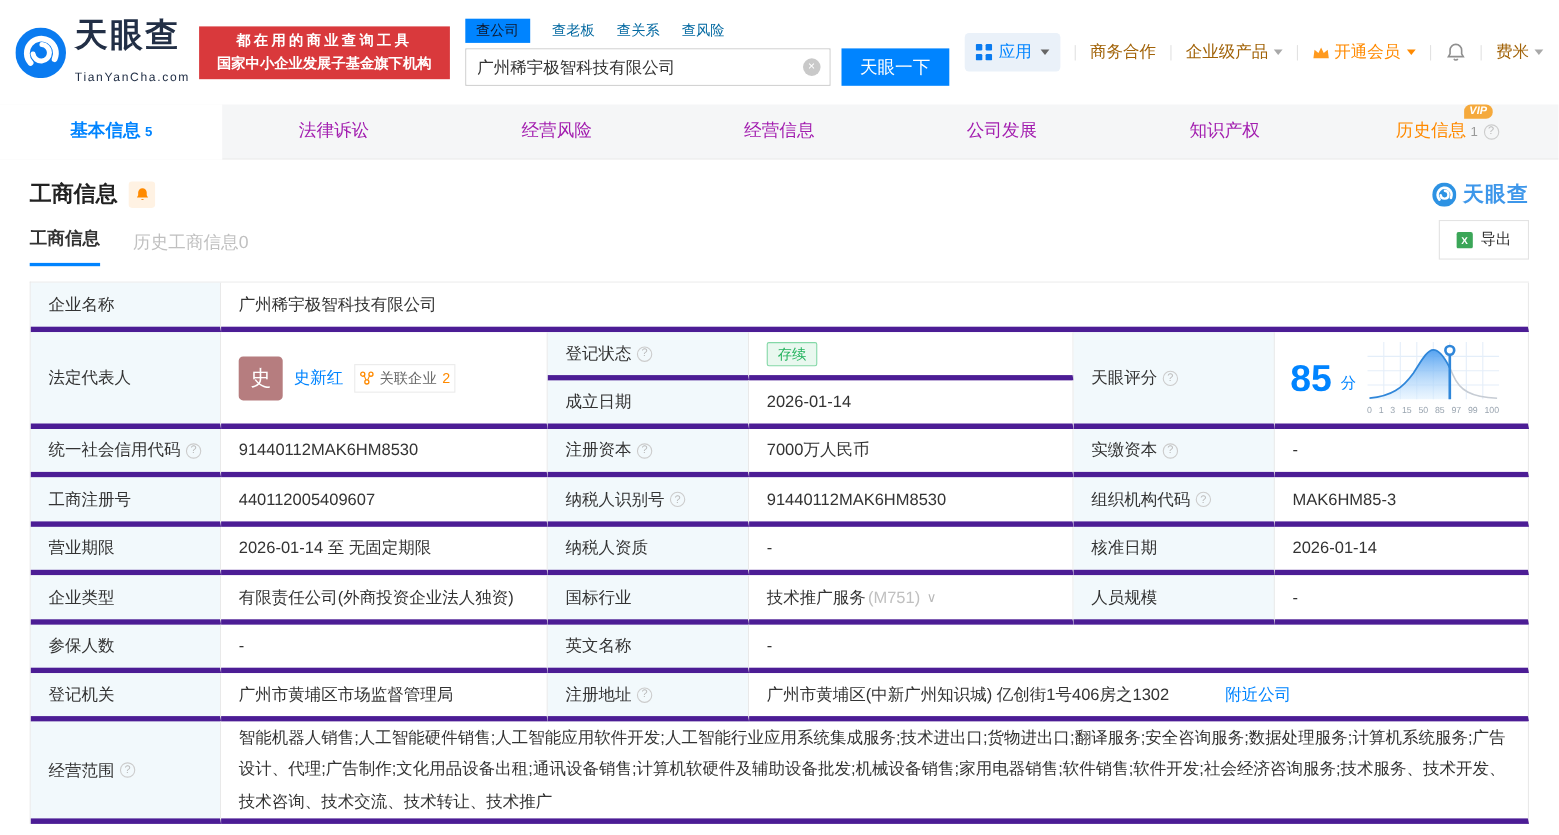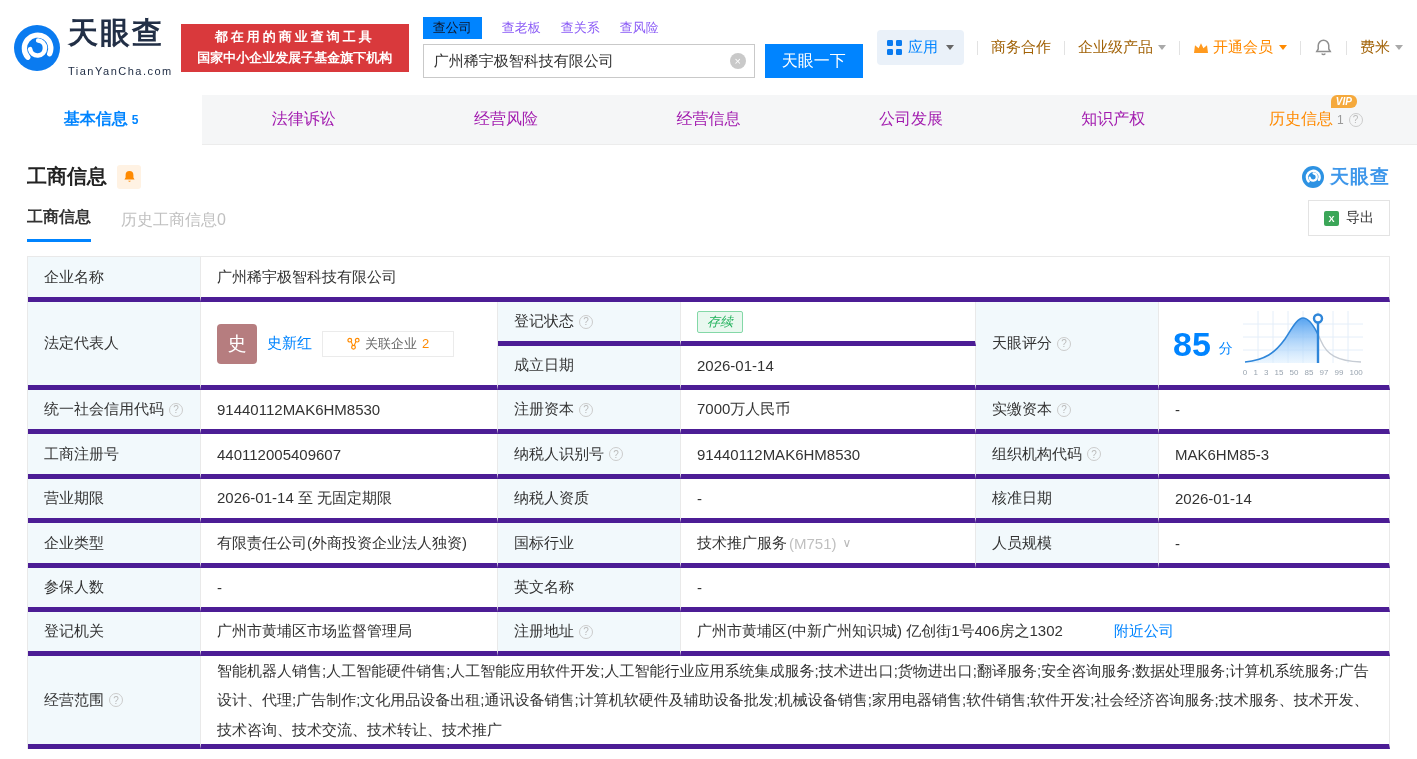--- a/index.html
+++ b/index.html
@@ -10,21 +10,21 @@
   .topbar{height:95px;display:flex;align-items:center;padding:0 14px;background:#fff;}
   .logo{display:flex;align-items:center;gap:8px;}
   .logo-txt .cn{font-size:30px;font-weight:700;color:#222f46;letter-spacing:2px;line-height:1;}
   .logo-txt .en{font-size:11px;font-weight:400;color:#222f46;letter-spacing:1.5px;margin-top:17px;}
   .slogan{width:228px;height:48px;background:#d9393c;color:#fff;margin-left:8px;
     display:flex;flex-direction:column;justify-content:center;text-align:center;
     font-size:13px;font-weight:700;line-height:1.55;}
   .slogan .l1{letter-spacing:3px;}
   .search-area{margin-left:14px;width:440px;}
   .search-tabs{display:flex;align-items:center;gap:20px;font-size:13px;}
-  .search-tabs .st{color:#8b5cf6;cursor:pointer;padding:2px 0;}
+  .search-tabs .st{color:#0369a1;cursor:pointer;padding:2px 0;}
   .search-tabs .st.active{background:#0084ff;color:#0f172a;padding:2px 10px;}
   .search-row{display:flex;margin-top:5px;}
   .input-wrap{position:relative;width:352px;height:34px;border:1px solid #c9c9c9;background:#fff;}
   .input-wrap input{width:100%;height:100%;border:none;outline:none;padding:0 32px 0 10px;font-size:15px;color:#333;font-family:inherit;}
   .clear-ic{position:absolute;right:8px;top:50%;transform:translateY(-50%);width:16px;height:16px;border-radius:50%;
     background:#c9c9c9;color:#fff;font-size:11px;display:flex;align-items:center;justify-content:center;cursor:pointer;}
   .go-btn{height:34px;width:104px;margin-left:10px;background:#0084ff;color:#fff;border:none;font-size:16px;cursor:pointer;font-family:inherit;}
   .topnav{margin-left:auto;display:flex;align-items:center;gap:13px;font-size:15px;white-space:nowrap;}
   .apps{background:#eaf1f9;border-radius:4px;padding:8px 10px;color:#0084ff;display:flex;align-items:center;gap:6px;cursor:pointer;}
   .caret{width:0;height:0;border-left:4px solid transparent;border-right:4px solid transparent;border-top:5px solid #666;display:inline-block;margin-left:2px;}
@@ -68,23 +68,23 @@
     grid-template-rows:45px 44px 44px 44px 45px 44px 45px 44px 44px 93px;
     border-top:1px solid #e9e9e9;border-left:1px solid #e9e9e9;font-size:15px;}
   .cell{border-right:1px solid #e9e9e9;border-bottom:5px solid #4c1d95;display:flex;align-items:center;padding:0 16px;background:#fff;min-width:0;}
   .lbl{background:#f2f9fc;color:#333;}
   .span5{grid-column:span 5;}
   .span3{grid-column:span 3;}
   .rspan2{grid-row:span 2;}
   .avatar{width:40px;height:40px;border-radius:4px;background:#b67d7f;color:#fff;font-size:19px;display:flex;
     align-items:center;justify-content:center;margin-right:10px;flex:none;}
   .link{color:#0084ff;cursor:pointer;text-decoration:none;}
-  .rel-badge{display:inline-flex;align-items:center;gap:5px;border:1px solid #ebebeb;padding:3px 24px;margin-left:10px;font-size:13px;color:#666;cursor:pointer;background:#fff;}
+  .rel-badge{display:inline-flex;align-items:center;gap:5px;border:1px solid #ebebeb;padding:3px 4px;margin-left:10px;font-size:13px;color:#666;cursor:pointer;background:#fff;}
   .rel-badge .n{color:#ff8a00;}
-  .badge-alive{background:#e9f8ef;border:1px solid #84d8a7;color:#23b25d;font-size:13px;padding:1px 9px;border-radius:2px;font-style:italic;}
+  .badge-alive{background:#e9f8ef;border:1px solid #84d8a7;color:#23b25d;font-size:13px;padding:1px 9px;border-radius:2px;}
   .ind-code{color:#c0c0c0;margin-left:2px;}
   .chev{color:#b8b8b8;font-size:12px;margin-left:6px;cursor:pointer;}
   .addr-link{margin-left:12px;padding-left:39px;}
   .scope-cell{line-height:1.95;padding:10px 16px;}
 
   
   .score-cell{padding:0 8px 0 14px;gap:8px;}
   .score-num{font-size:34px;font-weight:700;color:#0084ff;line-height:1;}
   .score-unit{font-size:14px;color:#0084ff;align-self:center;margin-top:10px;}
   .curve{display:flex;flex-direction:column;width:120px;margin-left:2px;}

